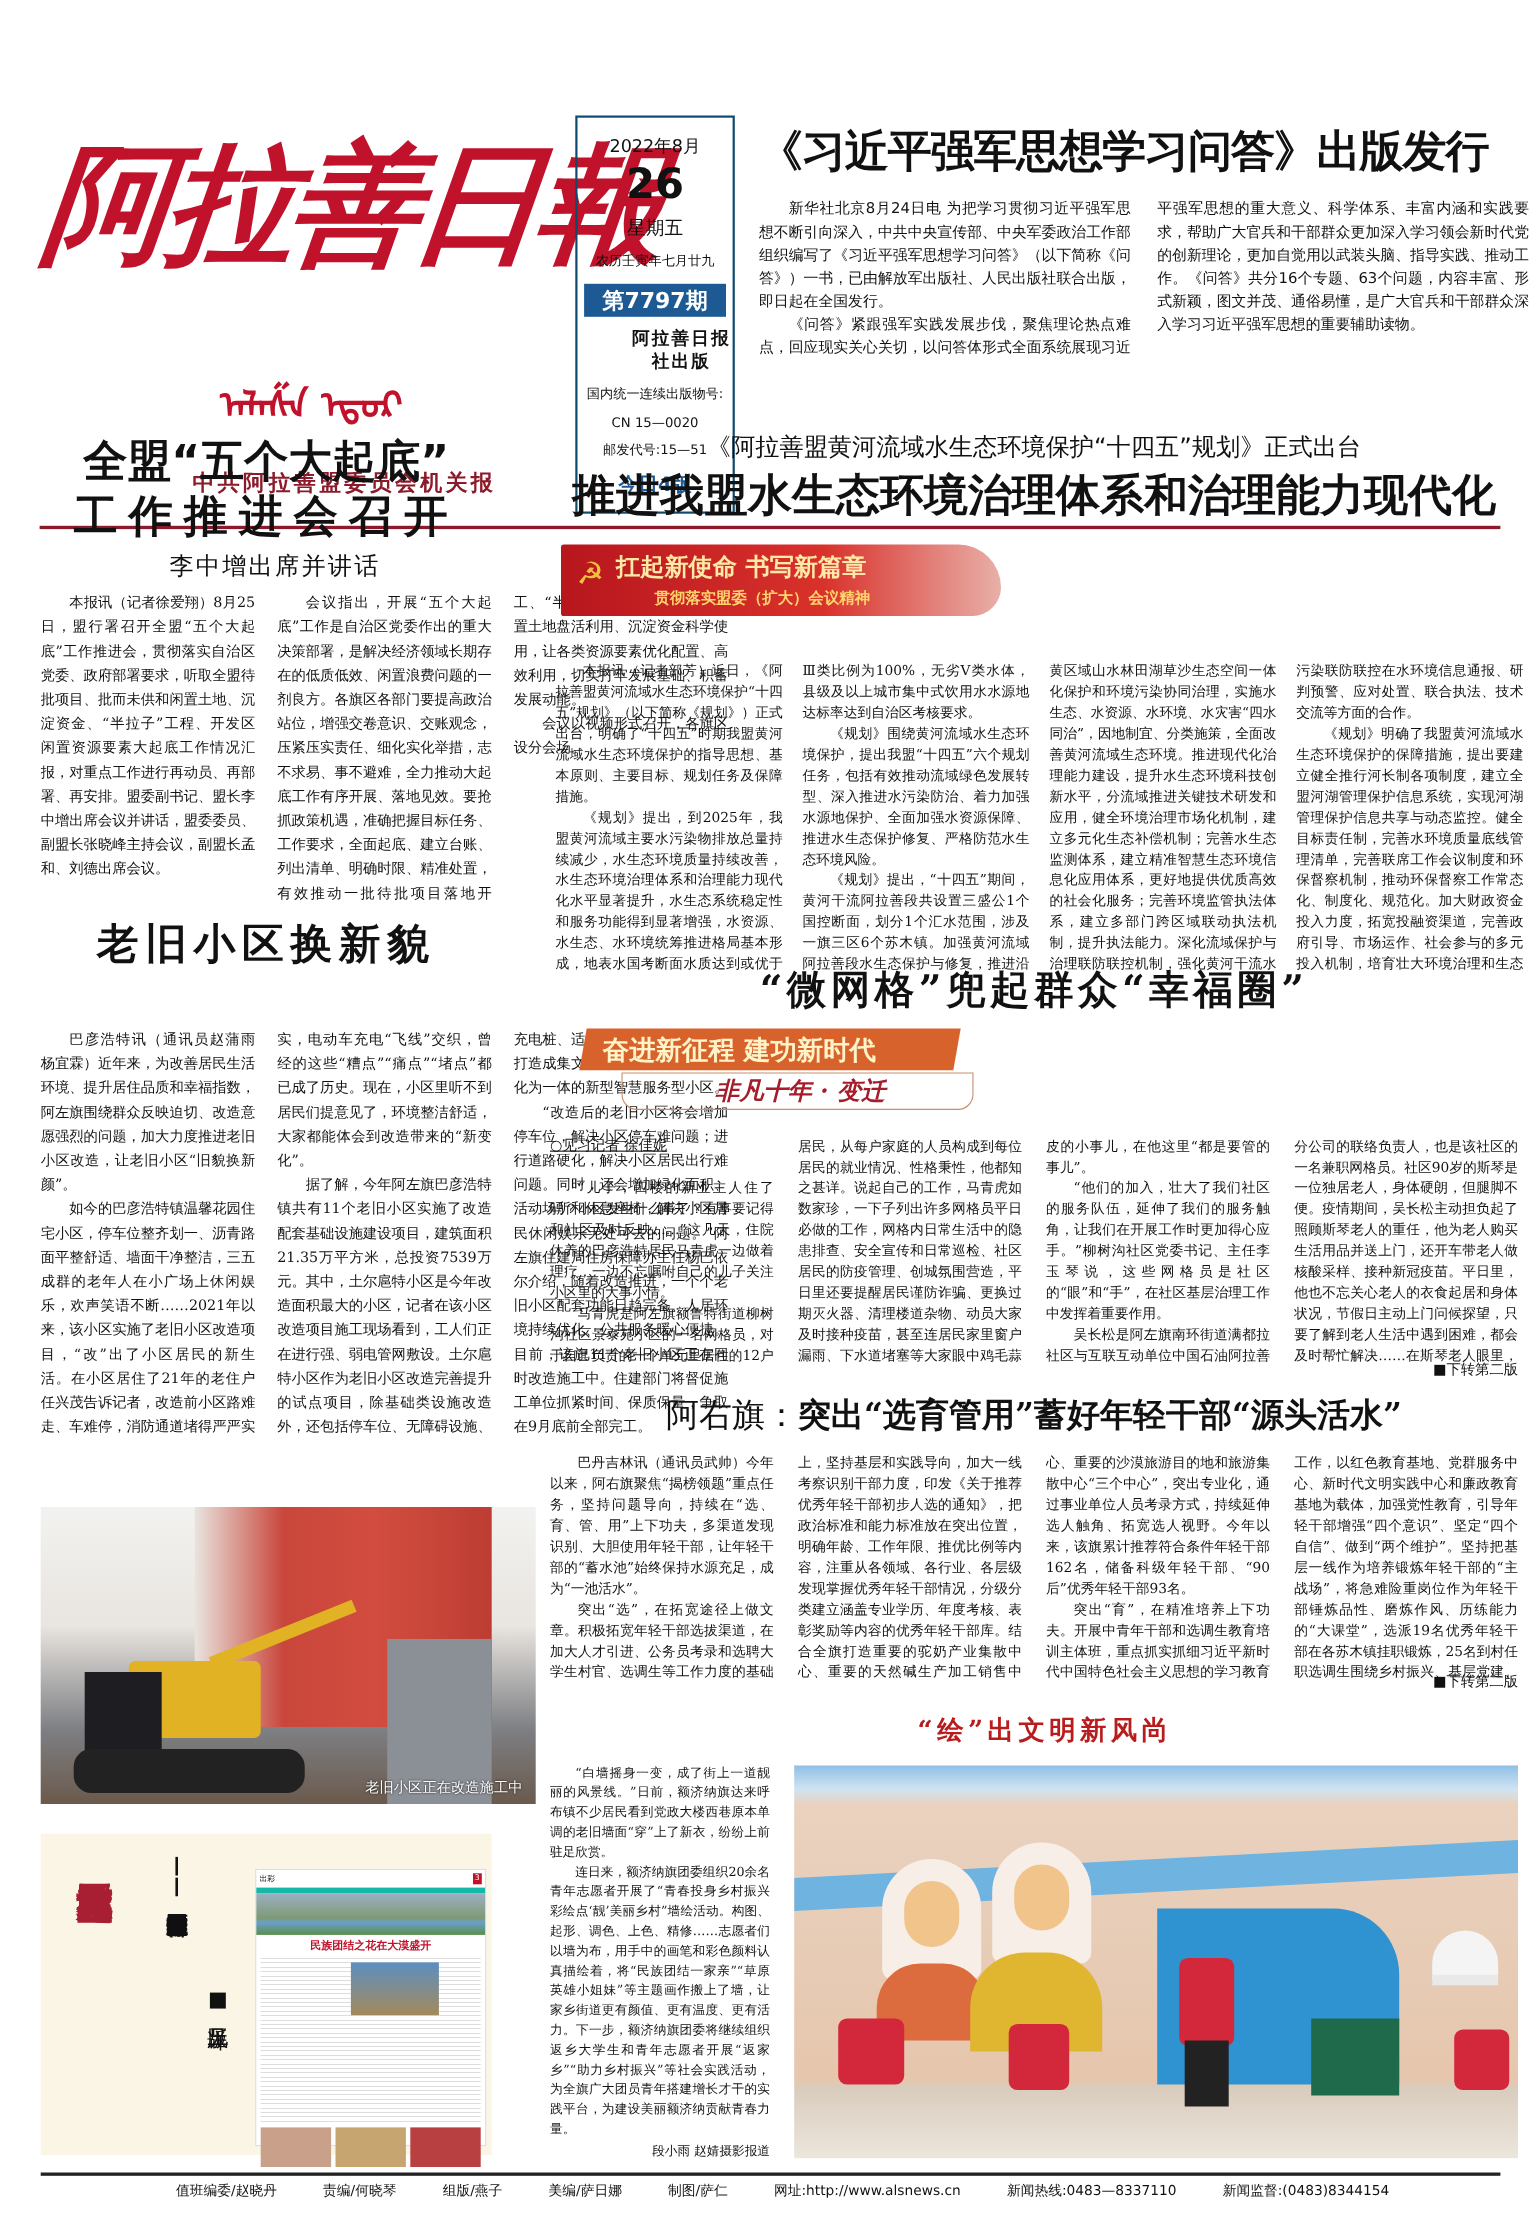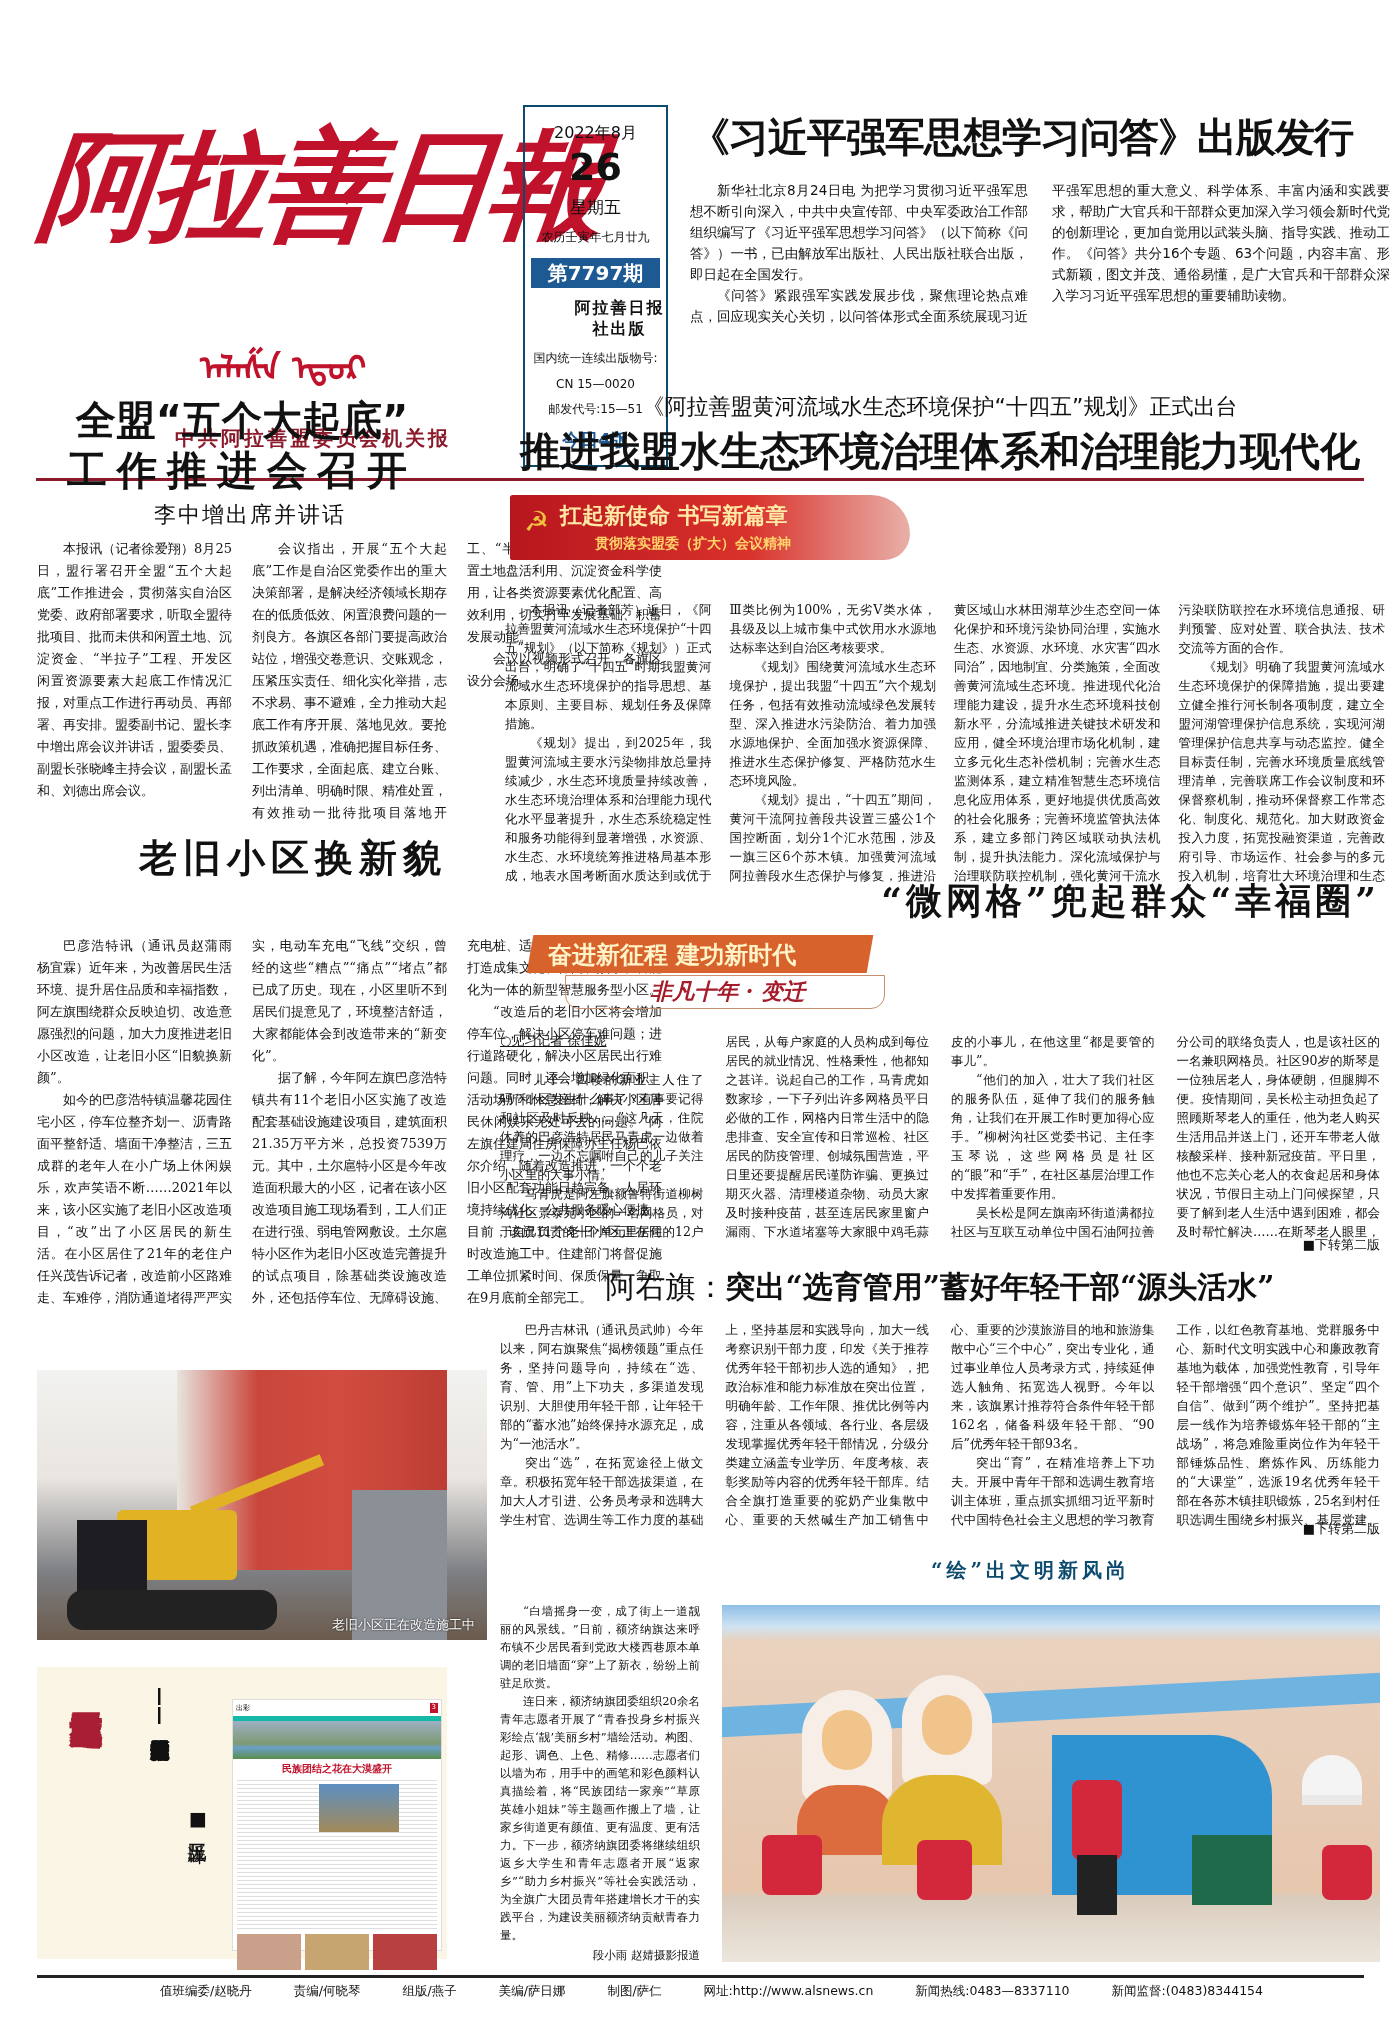--- a/index.html
+++ b/index.html
@@ -29,21 +29,21 @@
   .lead-head { left: 690px; top: 110px; width: 700px; font-size: 40px; font-weight: bold; white-space: nowrap; letter-spacing: -1px; }
   .lead-body { left: 690px; top: 180px; width: 700px; column-count: 2; column-gap: 24px; font-size: 13.5px; line-height: 21px; text-align: justify; }
 
   
   .body { font-size: 13px; line-height: 22px; text-align: justify; font-family: "DejaVu Serif", "Liberation Serif", serif; }
   .body p { text-indent: 2em; }
   .cols2 { column-count: 2; column-gap: 20px; }
   .cols4 { column-count: 4; column-gap: 20px; }
 
   .h-big { font-weight: bold; text-align: center; white-space: nowrap; font-family: "DejaVu Sans", sans-serif; }
-  .h-serif { font-family: "DejaVu Serif", "Liberation Serif", serif; font-weight: bold; text-align: right; white-space: nowrap; }
+  .h-serif { font-family: "DejaVu Serif", "Liberation Serif", serif; font-weight: bold; text-align: center; white-space: nowrap; }
 
   
   .banner-red { background: linear-gradient(90deg,#b7161d,#d9322c 60%, #e8b0a8); color: #ffe9a6; border-radius: 4px 60px 40px 4px; }
   .banner-orange { background: #d8622b; color: #fff; transform: skewX(-10deg); }
 
   .photo { overflow: hidden; }
   .caption-overlay { position: absolute; right: 12px; bottom: 6px; color: #fff; font-size: 13px; text-shadow: 0 0 2px #000; font-family: "DejaVu Serif", serif; }
 
   .promo { left: 37px; top: 1667px; width: 410px; height: 292px; background: #fbf5e6; }
   .promo-title { position: absolute; left: 30px; top: 20px; width: 36px; color: #a81f33; font-size: 33px; font-weight: bold; line-height: 33px; writing-mode: vertical-rl; font-family: "DejaVu Serif", serif; }
@@ -175,21 +175,21 @@
 <div class="abs" style="left:500px;top:1265px;width:880px;text-align:center;white-space:nowrap;font-size:30px;line-height:44px;">
   <span style="font-family:'DejaVu Serif',serif;font-weight:normal;">阿右旗：</span><span style="font-family:'DejaVu Serif',serif;font-weight:bold;">突出“选育管用”蓄好年轻干部“源头活水”</span>
 </div>
 <div class="abs body cols4" style="left:500px;top:1320px;width:880px;height:220px;column-gap:22px;font-size:12.5px;line-height:19px;">
   <p>巴丹吉林讯（通讯员武帅）今年以来，阿右旗聚焦“揭榜领题”重点任务，坚持问题导向，持续在“选、育、管、用”上下功夫，多渠道发现识别、大胆使用年轻干部，让年轻干部的“蓄水池”始终保持水源充足，成为“一池活水”。</p>
   <p>突出“选”，在拓宽途径上做文章。积极拓宽年轻干部选拔渠道，在加大人才引进、公务员考录和选聘大学生村官、选调生等工作力度的基础上，坚持基层和实践导向，加大一线考察识别干部力度，印发《关于推荐优秀年轻干部初步人选的通知》，把政治标准和能力标准放在突出位置，明确年龄、工作年限、推优比例等内容，注重从各领域、各行业、各层级发现掌握优秀年轻干部情况，分级分类建立涵盖专业学历、年度考核、表彰奖励等内容的优秀年轻干部库。结合全旗打造重要的驼奶产业集散中心、重要的天然碱生产加工销售中心、重要的沙漠旅游目的地和旅游集散中心“三个中心”，突出专业化，通过事业单位人员考录方式，持续延伸选人触角、拓宽选人视野。今年以来，该旗累计推荐符合条件年轻干部162名，储备科级年轻干部、“90后”优秀年轻干部93名。</p>
   <p>突出“育”，在精准培养上下功夫。开展中青年干部和选调生教育培训主体班，重点抓实抓细习近平新时代中国特色社会主义思想的学习教育工作，以红色教育基地、党群服务中心、新时代文明实践中心和廉政教育基地为载体，加强党性教育，引导年轻干部增强“四个意识”、坚定“四个自信”、做到“两个维护”。坚持把基层一线作为培养锻炼年轻干部的“主战场”，将急难险重岗位作为年轻干部锤炼品性、磨炼作风、历练能力的“大课堂”，选派19名优秀年轻干部在各苏木镇挂职锻炼，25名到村任职选调生围绕乡村振兴、基层党建、疫情防控、集体经济等重点难点任务开展工作，帮助解决群众急难愁盼问题120个，调解农牧民矛盾30余次。</p>
 </div>
 <div class="abs turn" style="left:1200px;top:1520px;width:180px;">■下转第二版</div>
 
-<div class="abs h-serif" style="left:770px;top:1557px;width:360px;font-size:20px;color:#0c4a6e;letter-spacing:4px;">“绘”出文明新风尚</div>
+<div class="abs h-serif" style="left:770px;top:1557px;width:360px;font-size:24px;color:#b91c1c;letter-spacing:4px;">“绘”出文明新风尚</div>
 <div class="abs body" style="left:500px;top:1602px;width:200px;font-size:11.5px;line-height:18px;font-family:'DejaVu Serif',serif;">
   <p>“白墙摇身一变，成了街上一道靓丽的风景线。”日前，额济纳旗达来呼布镇不少居民看到党政大楼西巷原本单调的老旧墙面“穿”上了新衣，纷纷上前驻足欣赏。</p>
   <p>连日来，额济纳旗团委组织20余名青年志愿者开展了“青春投身乡村振兴 彩绘点‘靓’美丽乡村”墙绘活动。构图、起形、调色、上色、精修……志愿者们以墙为布，用手中的画笔和彩色颜料认真描绘着，将“民族团结一家亲”“草原英雄小姐妹”等主题画作搬上了墙，让家乡街道更有颜值、更有温度、更有活力。下一步，额济纳旗团委将继续组织返乡大学生和青年志愿者开展“返家乡”“助力乡村振兴”等社会实践活动，为全旗广大团员青年搭建增长才干的实践平台，为建设美丽额济纳贡献青春力量。</p>
   <div style="text-align:right;margin-top:2px;">段小雨  赵婧摄影报道</div>
 </div>
 <div class="abs photo" style="left:722px;top:1605px;width:658px;height:357px;background:linear-gradient(180deg,#8fbfe6 0%,#cfe3f2 6%,#e9d2bf 10%,#e6c6ad 80%,#d9ccbd 82%,#ece6dc 100%);">
   <div class="abs" style="left:0;top:85px;width:658px;height:30px;background:#6fb3e0;transform:skewY(-3deg);"></div>
   <div class="abs" style="left:330px;top:130px;width:220px;height:160px;background:#2f93d2;border-radius:0 60px 0 0;"></div>
   <div class="abs" style="left:80px;top:85px;width:90px;height:110px;background:#f7efe7;border-radius:45px 45px 10px 10px;"></div>
   <div class="abs" style="left:100px;top:105px;width:50px;height:60px;background:#f1c48c;border-radius:25px;"></div>

